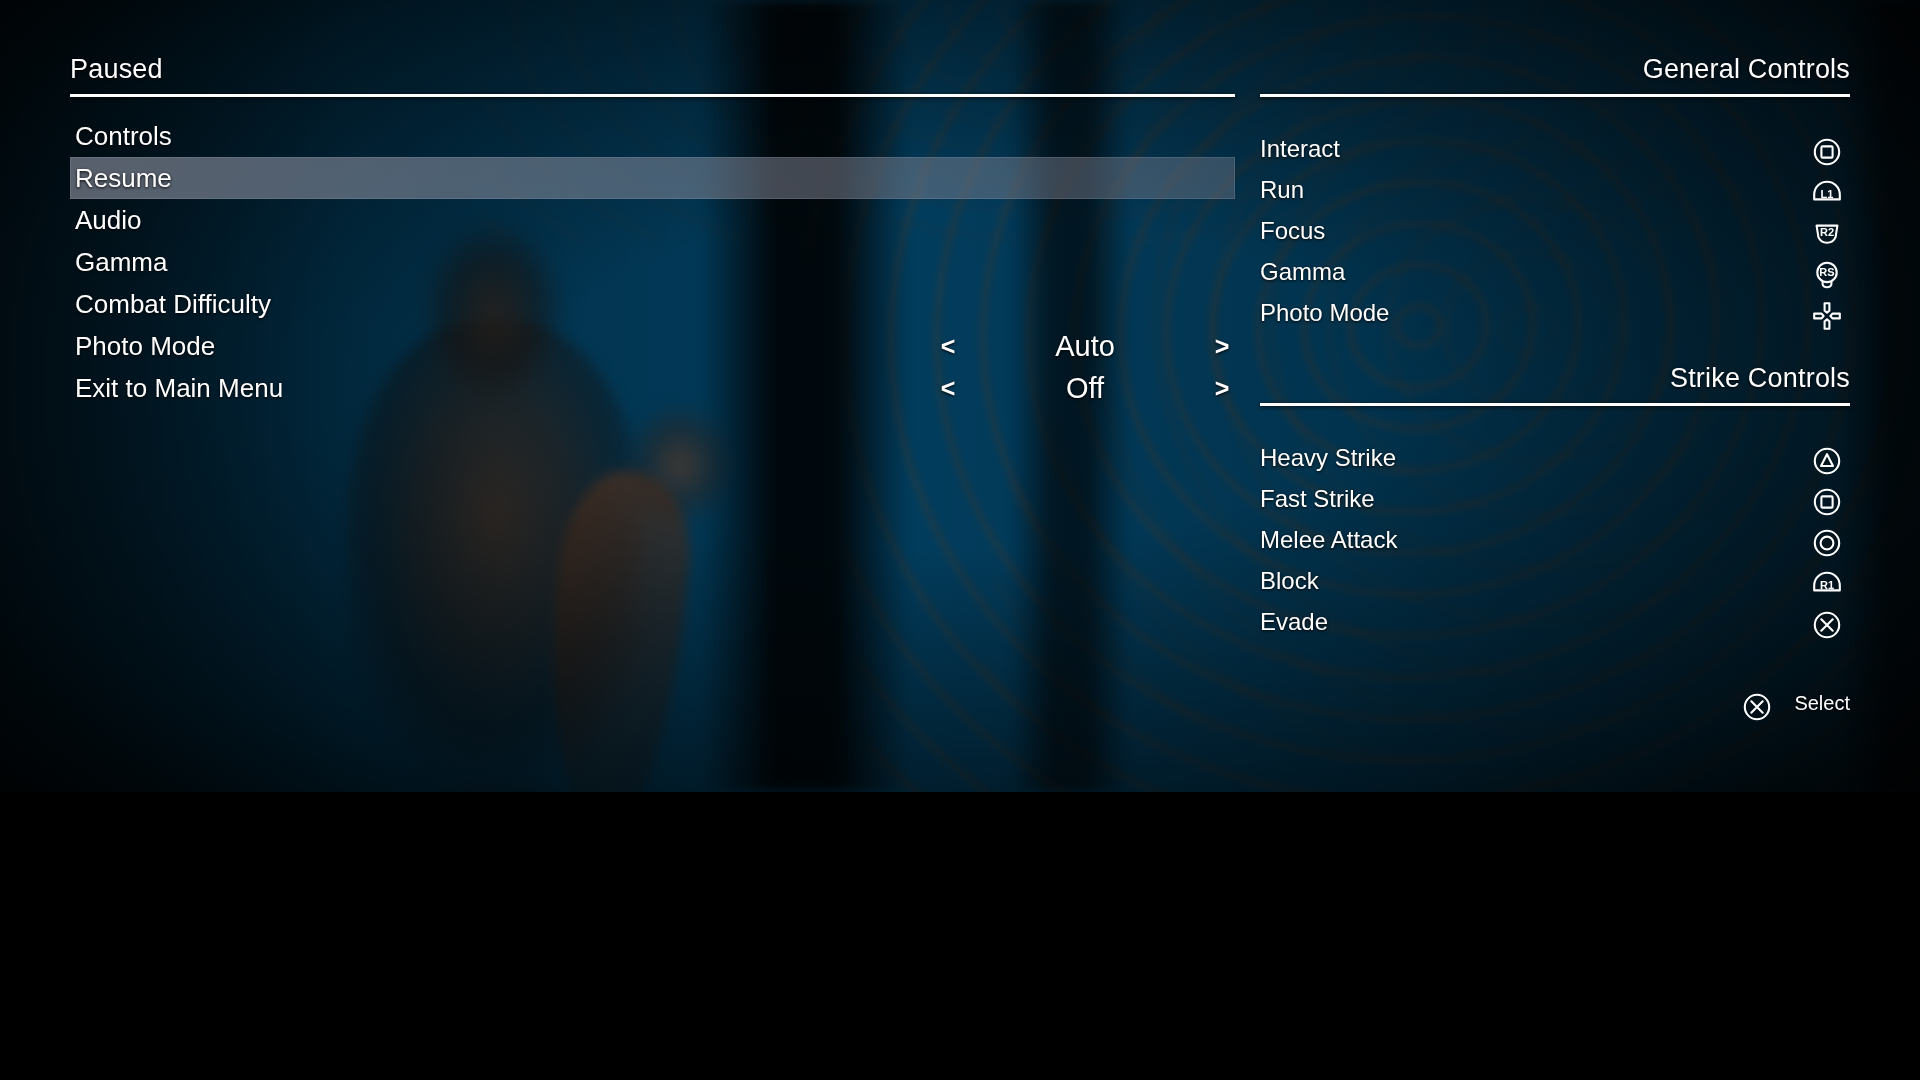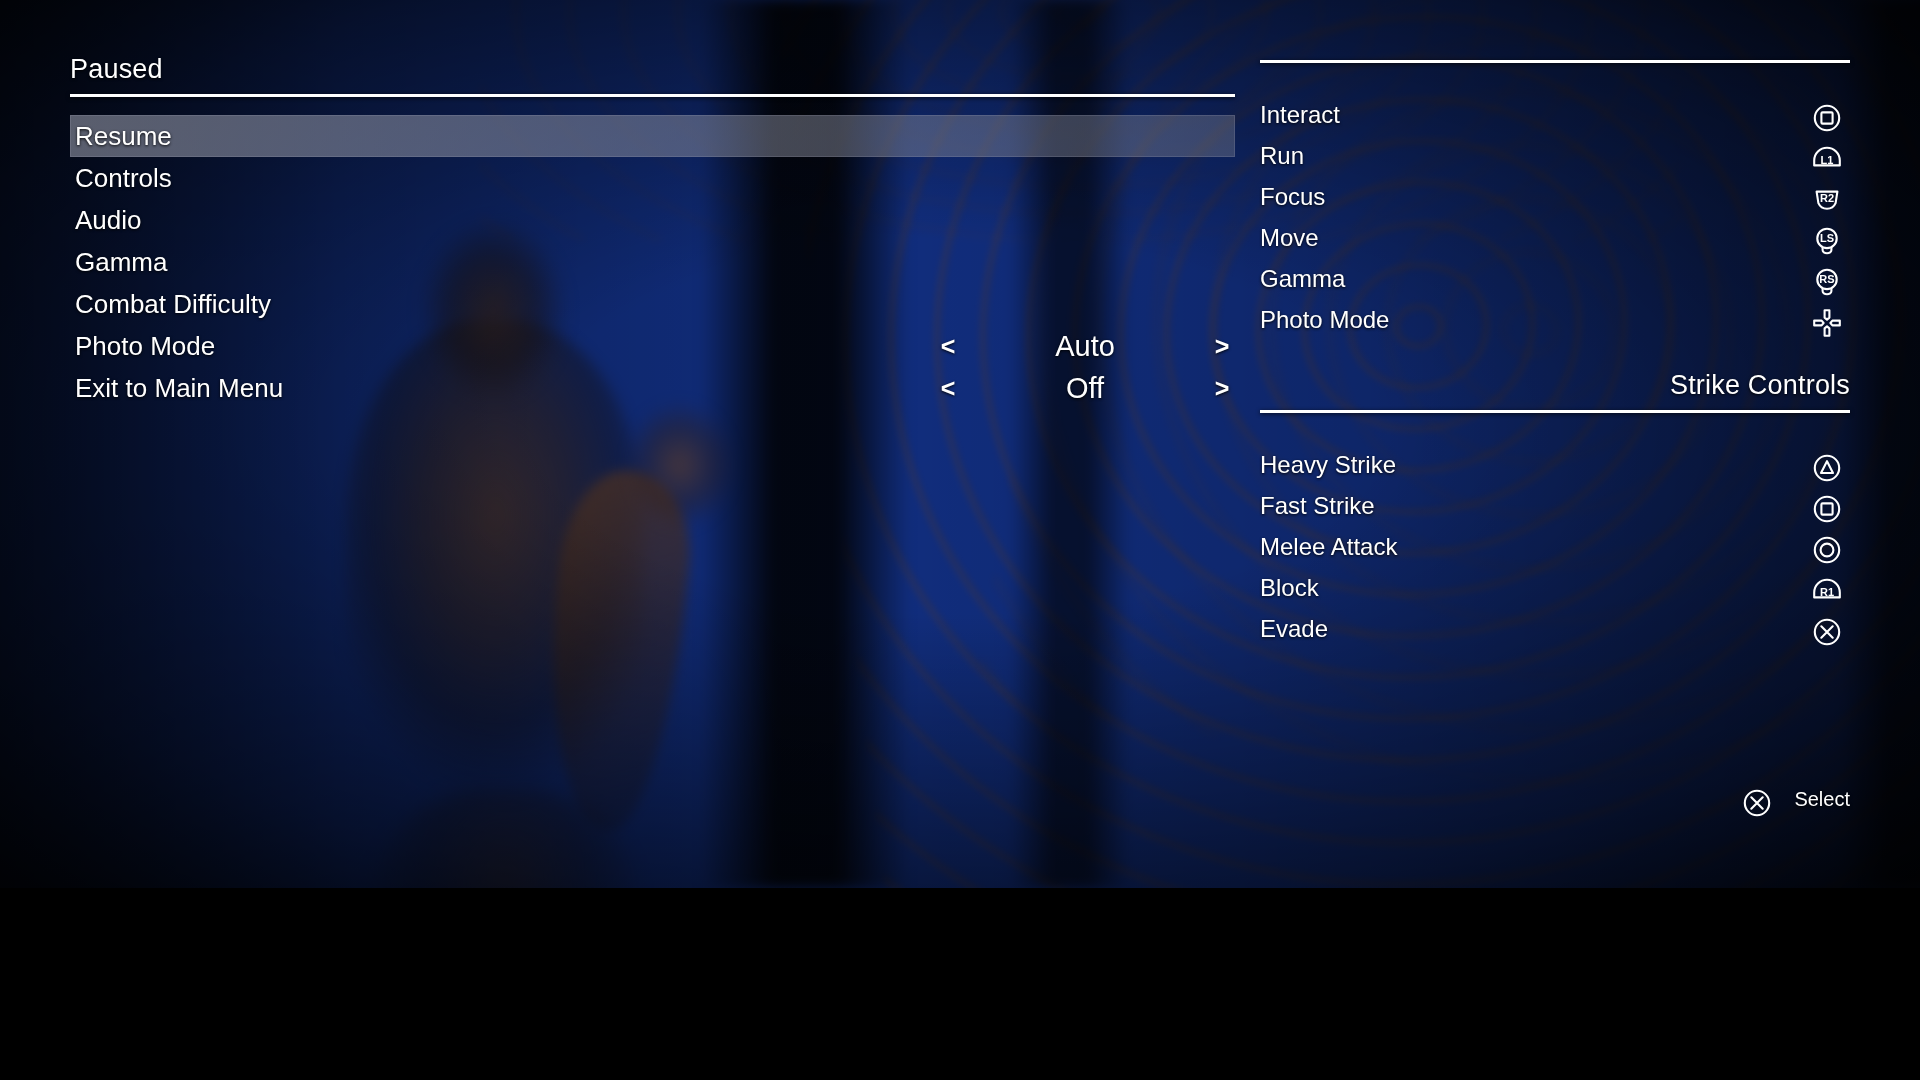--- a/index.html
+++ b/index.html
@@ -6,23 +6,23 @@
 
   html, body {
     width:1920px; height:1080px;
     background:#000;
     overflow:hidden;
     font-family:"Liberation Sans", sans-serif;
   }
 
   #screen {
     position:relative;
-    width:1920px; height:888px;
+    width:1920px; height:792px;
     overflow:hidden;
-    background:#1d4ed8;
+    background:#0369a1;
   }
 
   
   .bg-layer { position:absolute; inset:0; }
 
   
   .rings {
     position:absolute;
     left:820px; top:-340px;
     width:1300px; height:1320px;
@@ -277,39 +277,40 @@
     <div class="scrim"></div>
     <div class="vignette"></div>
   </div>
 
   <div class="ui">
 
     <div id="left-pane">
       <div id="page-title" class="txt">Paused</div>
       <div class="rule"></div>
       <div id="menu-list">
+          <div class="menu-item txt"><span class="label">Controls</span></div>
           <div class="menu-item txt selected"><span class="label">Resume</span></div>
-          <div class="menu-item txt"><span class="label">Controls</span></div>
           <div class="menu-item txt"><span class="label">Audio</span></div>
           <div class="menu-item txt"><span class="label">Gamma</span></div>
           <div class="menu-item txt"><span class="label">Combat Difficulty</span><div class="value-row txt">
               <span class="arrow">&lt;</span>
               <span class="value-text">Auto</span>
               <span class="arrow">&gt;</span>
             </div></div>
           <div class="menu-item txt"><span class="label">Photo Mode</span><div class="value-row txt">
               <span class="arrow">&lt;</span>
               <span class="value-text">Off</span>
               <span class="arrow">&gt;</span>
             </div></div>
           <div class="menu-item txt"><span class="label">Exit to Main Menu</span></div>
         </div>
     </div>
 
     <div id="right-pane">
+        <div class="section-head txt">General Controls</div>
         <div class="rule"></div>
         <div class="binding-list">
           <div class="binding-row">
             <span class="binding-label txt">Interact</span>
             <span class="glyph-cell">
               <svg width="34" height="34" viewBox="0 0 34 34">
                 <circle cx="17" cy="17" r="12.2" class="gl"></circle>
                 <rect x="11.4" y="11.4" width="11.2" height="11.2" rx="1.2" class="gl"></rect>
               </svg>
             </span>
@@ -322,30 +323,20 @@
                 <text x="17" y="22.3" class="gtxt">L1</text>
               </svg>
             </span>
           </div>
           <div class="binding-row">
             <span class="binding-label txt">Focus</span>
             <span class="glyph-cell">
               <svg width="34" height="34" viewBox="0 0 34 34">
                 <path d="M6.6 8.6 L27.4 8.6 L25.6 20.2 A9.4 9.4 0 0 1 8.4 20.2 Z" class="gl" stroke-linejoin="round"></path>
                 <text x="17" y="18.6" class="gtxt">R2</text>
-              </svg>
-            </span>
-          </div>
-          <div class="binding-row">
-            <span class="binding-label txt">Move</span>
-            <span class="glyph-cell">
-              <svg width="34" height="34" viewBox="0 0 34 34">
-                <circle cx="17" cy="14.4" r="9.7" class="gl"></circle>
-                <path d="M12.6 23.1 L12.6 26.1 A4.4 3.1 0 0 0 21.4 26.1 L21.4 23.1" class="gl" stroke-linejoin="round"></path>
-                <text x="17" y="18.1" class="gtxt">LS</text>
               </svg>
             </span>
           </div>
           <div class="binding-row">
             <span class="binding-label txt">Gamma</span>
             <span class="glyph-cell">
               <svg width="34" height="34" viewBox="0 0 34 34">
                 <circle cx="17" cy="14.4" r="9.7" class="gl"></circle>
                 <path d="M12.6 23.1 L12.6 26.1 A4.4 3.1 0 0 0 21.4 26.1 L21.4 23.1" class="gl" stroke-linejoin="round"></path>
                 <text x="17" y="18.1" class="gtxt">RS</text>

